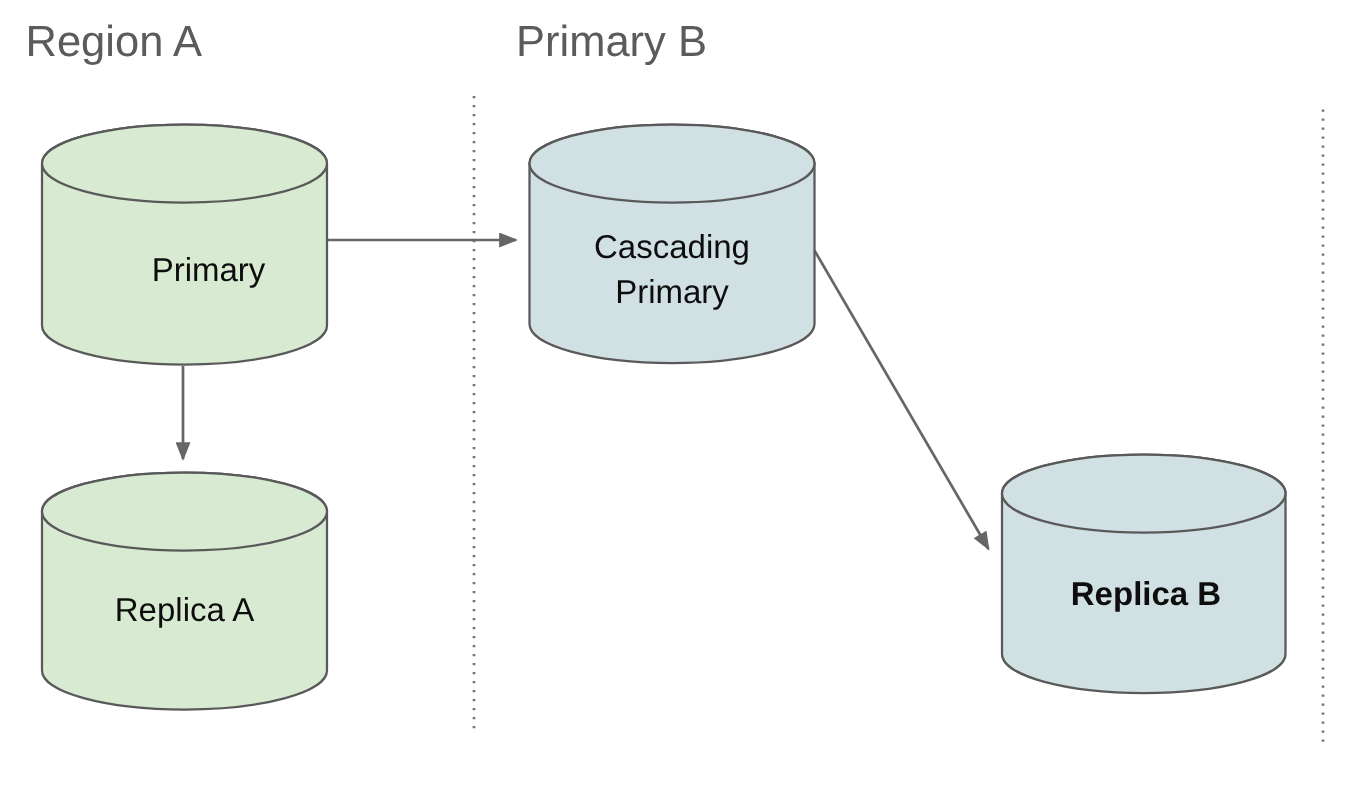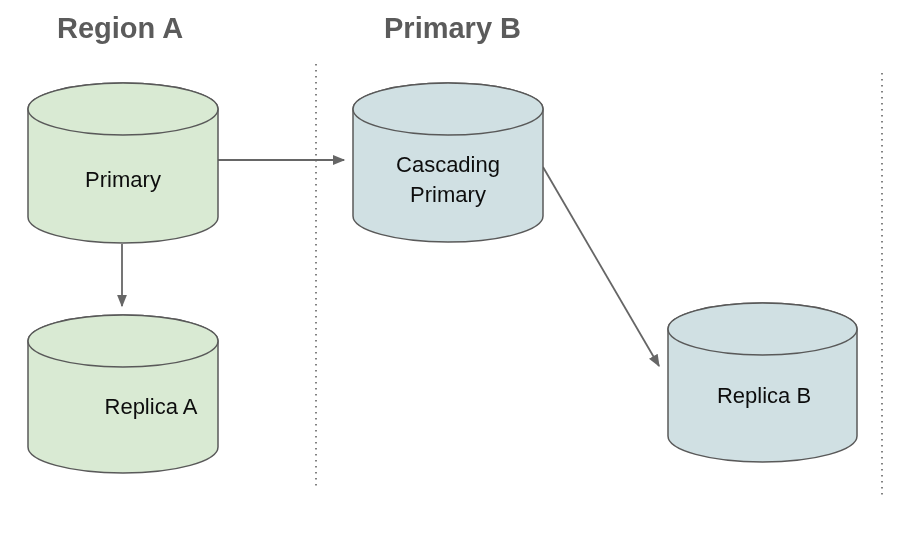--- a/index.html
+++ b/index.html
@@ -17,41 +17,40 @@
   }
   .canvas svg {
     position: absolute;
     left: 0;
     top: 0;
   }
   .region-title {
     position: absolute;
     top: 12px;
     font-size: 29px;
-    font-weight: bold;
+    font-weight: normal;
     color: #5b5b5b;
     white-space: nowrap;
-    margin-left: 40px;
   }
   .region-title.a { left: 17px; }
   .region-title.b { left: 344px; }
   .node-label {
     position: absolute;
     display: flex;
     align-items: center;
     justify-content: center;
     text-align: center;
     font-size: 22px;
     line-height: 30px;
     color: #0d0d0d;
   }
-  .label-primary   { left: 28px;  top: 130px; width: 190px; height: 100px; }
+  .label-primary   { left: 44px;  top: 130px; width: 190px; height: 100px; }
   .label-cascading { left: 378px; top: 125px; width: 140px; height: 110px; }
-  .label-replica-a { left: 28px;  top: 357px; width: 190px; height: 100px; margin-left: 28px; }
-  .label-replica-b { left: 668px; top: 346px; width: 192px; height: 100px; }
+  .label-replica-a { left: 28px;  top: 357px; width: 190px; height: 100px; }
+  .label-replica-b { left: 668px; top: 346px; width: 192px; height: 100px; font-weight: bold; }
   .cyl { stroke-width: 1.5px; }
   .edge { fill: none; stroke-width: 1.8px; }
   .divider { fill: none; stroke-width: 1.8px; stroke-dasharray: 1.5 4.5; }
 </style>
 </head>
 <body>
 
 <div class="canvas">
 
   <svg width="910" height="534" viewBox="0 0 910 534">

